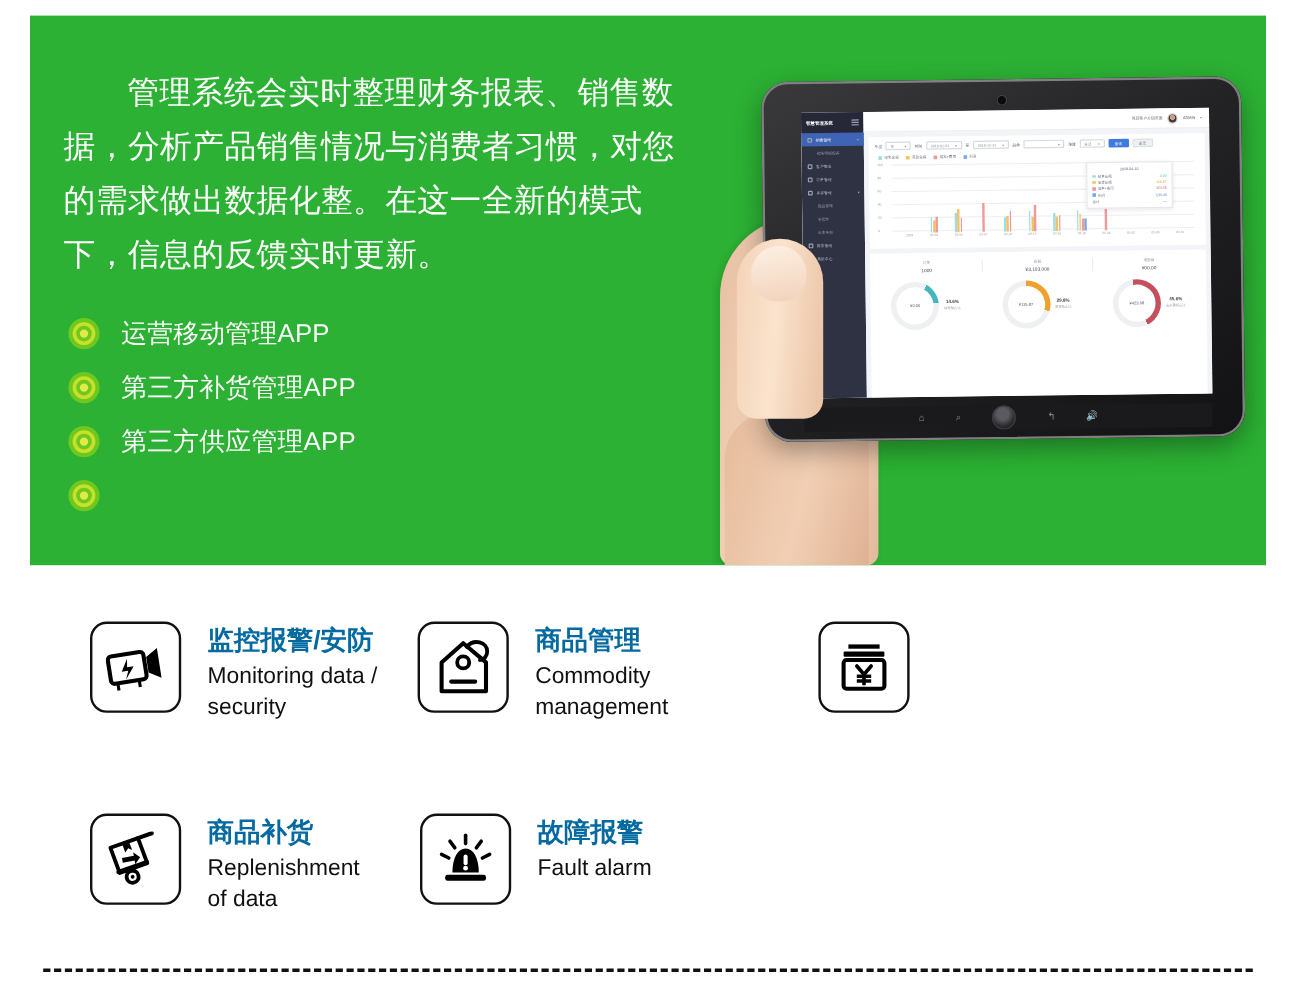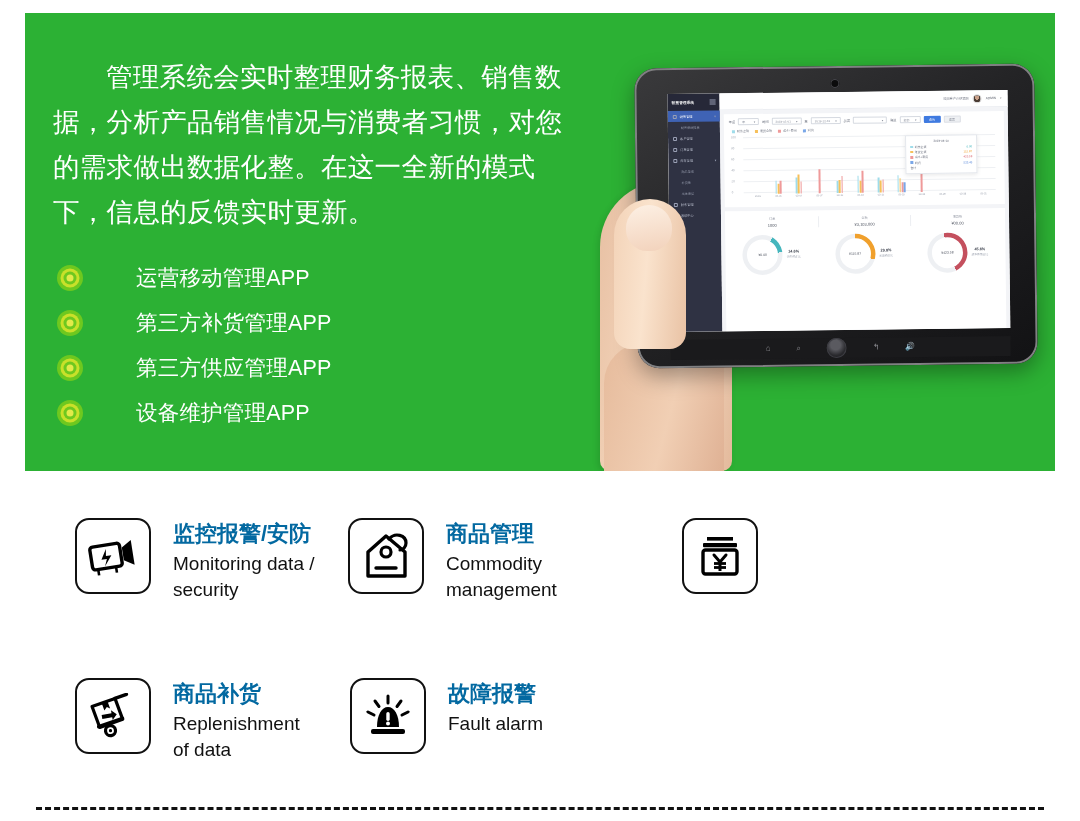--- a/index.html
+++ b/index.html
@@ -36,21 +36,20 @@
 
   .bullets {
     position: absolute;
     left: 32px; top: 242px;
     width: 470px;
   }
   .bullet-row {
     display: flex;
     align-items: center;
     height: 45px;
-    gap: 35px;
   }
   .bullet-icon {
     width: 26px; height: 26px;
     margin-right: 18px;
     flex: 0 0 26px;
     position: relative;
   }
   .bullet-icon .ring {
     position: absolute;
     border-radius: 50%;
@@ -353,21 +352,20 @@
         </span>
         <span class="bullet-label">第三方供应管理APP</span>
       </div>
       <div class="bullet-row">
         <span class="bullet-icon">
           <span class="ring r1"></span>
             <span class="ring r2"></span>
             <span class="ring r3"></span>
             <span class="ring r4"></span>
         </span>
-        <span class="bullet-label">设备维护管理APP</span>
       </div>
     </div>
 
     <div class="tablet-stage">
       <div class="hand"></div>
       <div class="knuckle"></div>
 
       <div class="tablet">
         <div class="tablet-bezel-hi"></div>
         <div class="cam-top"></div>

